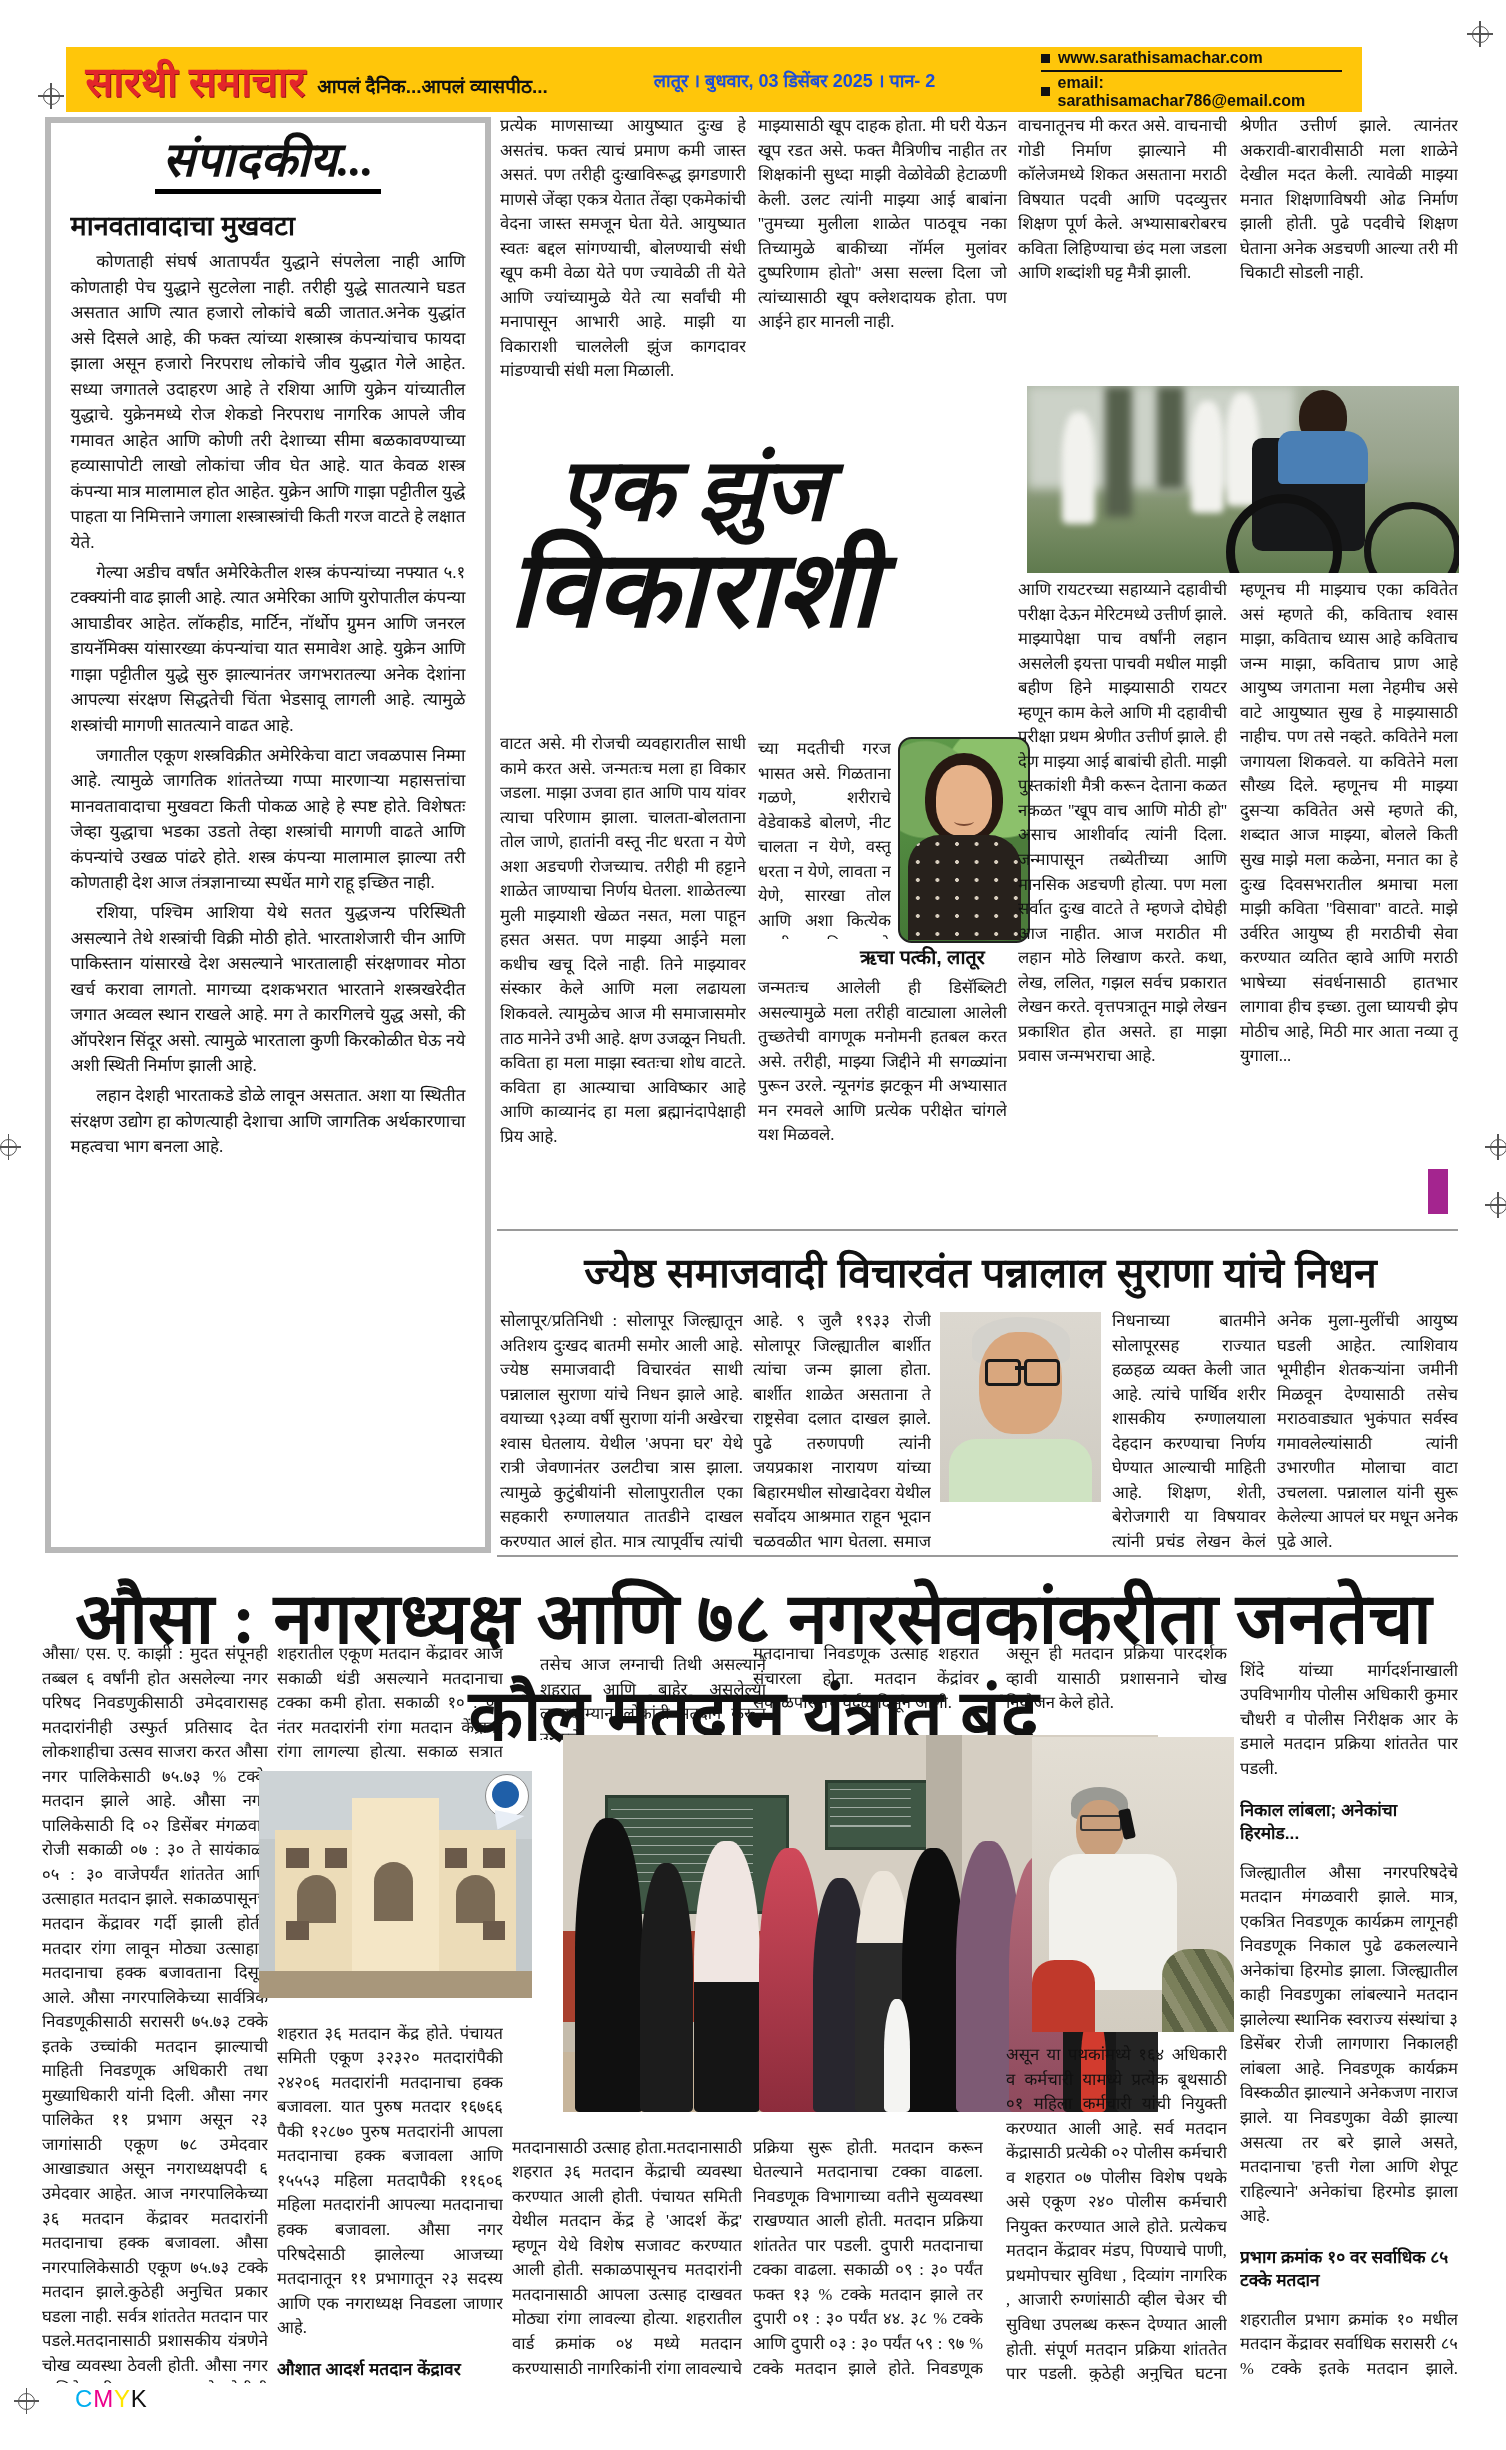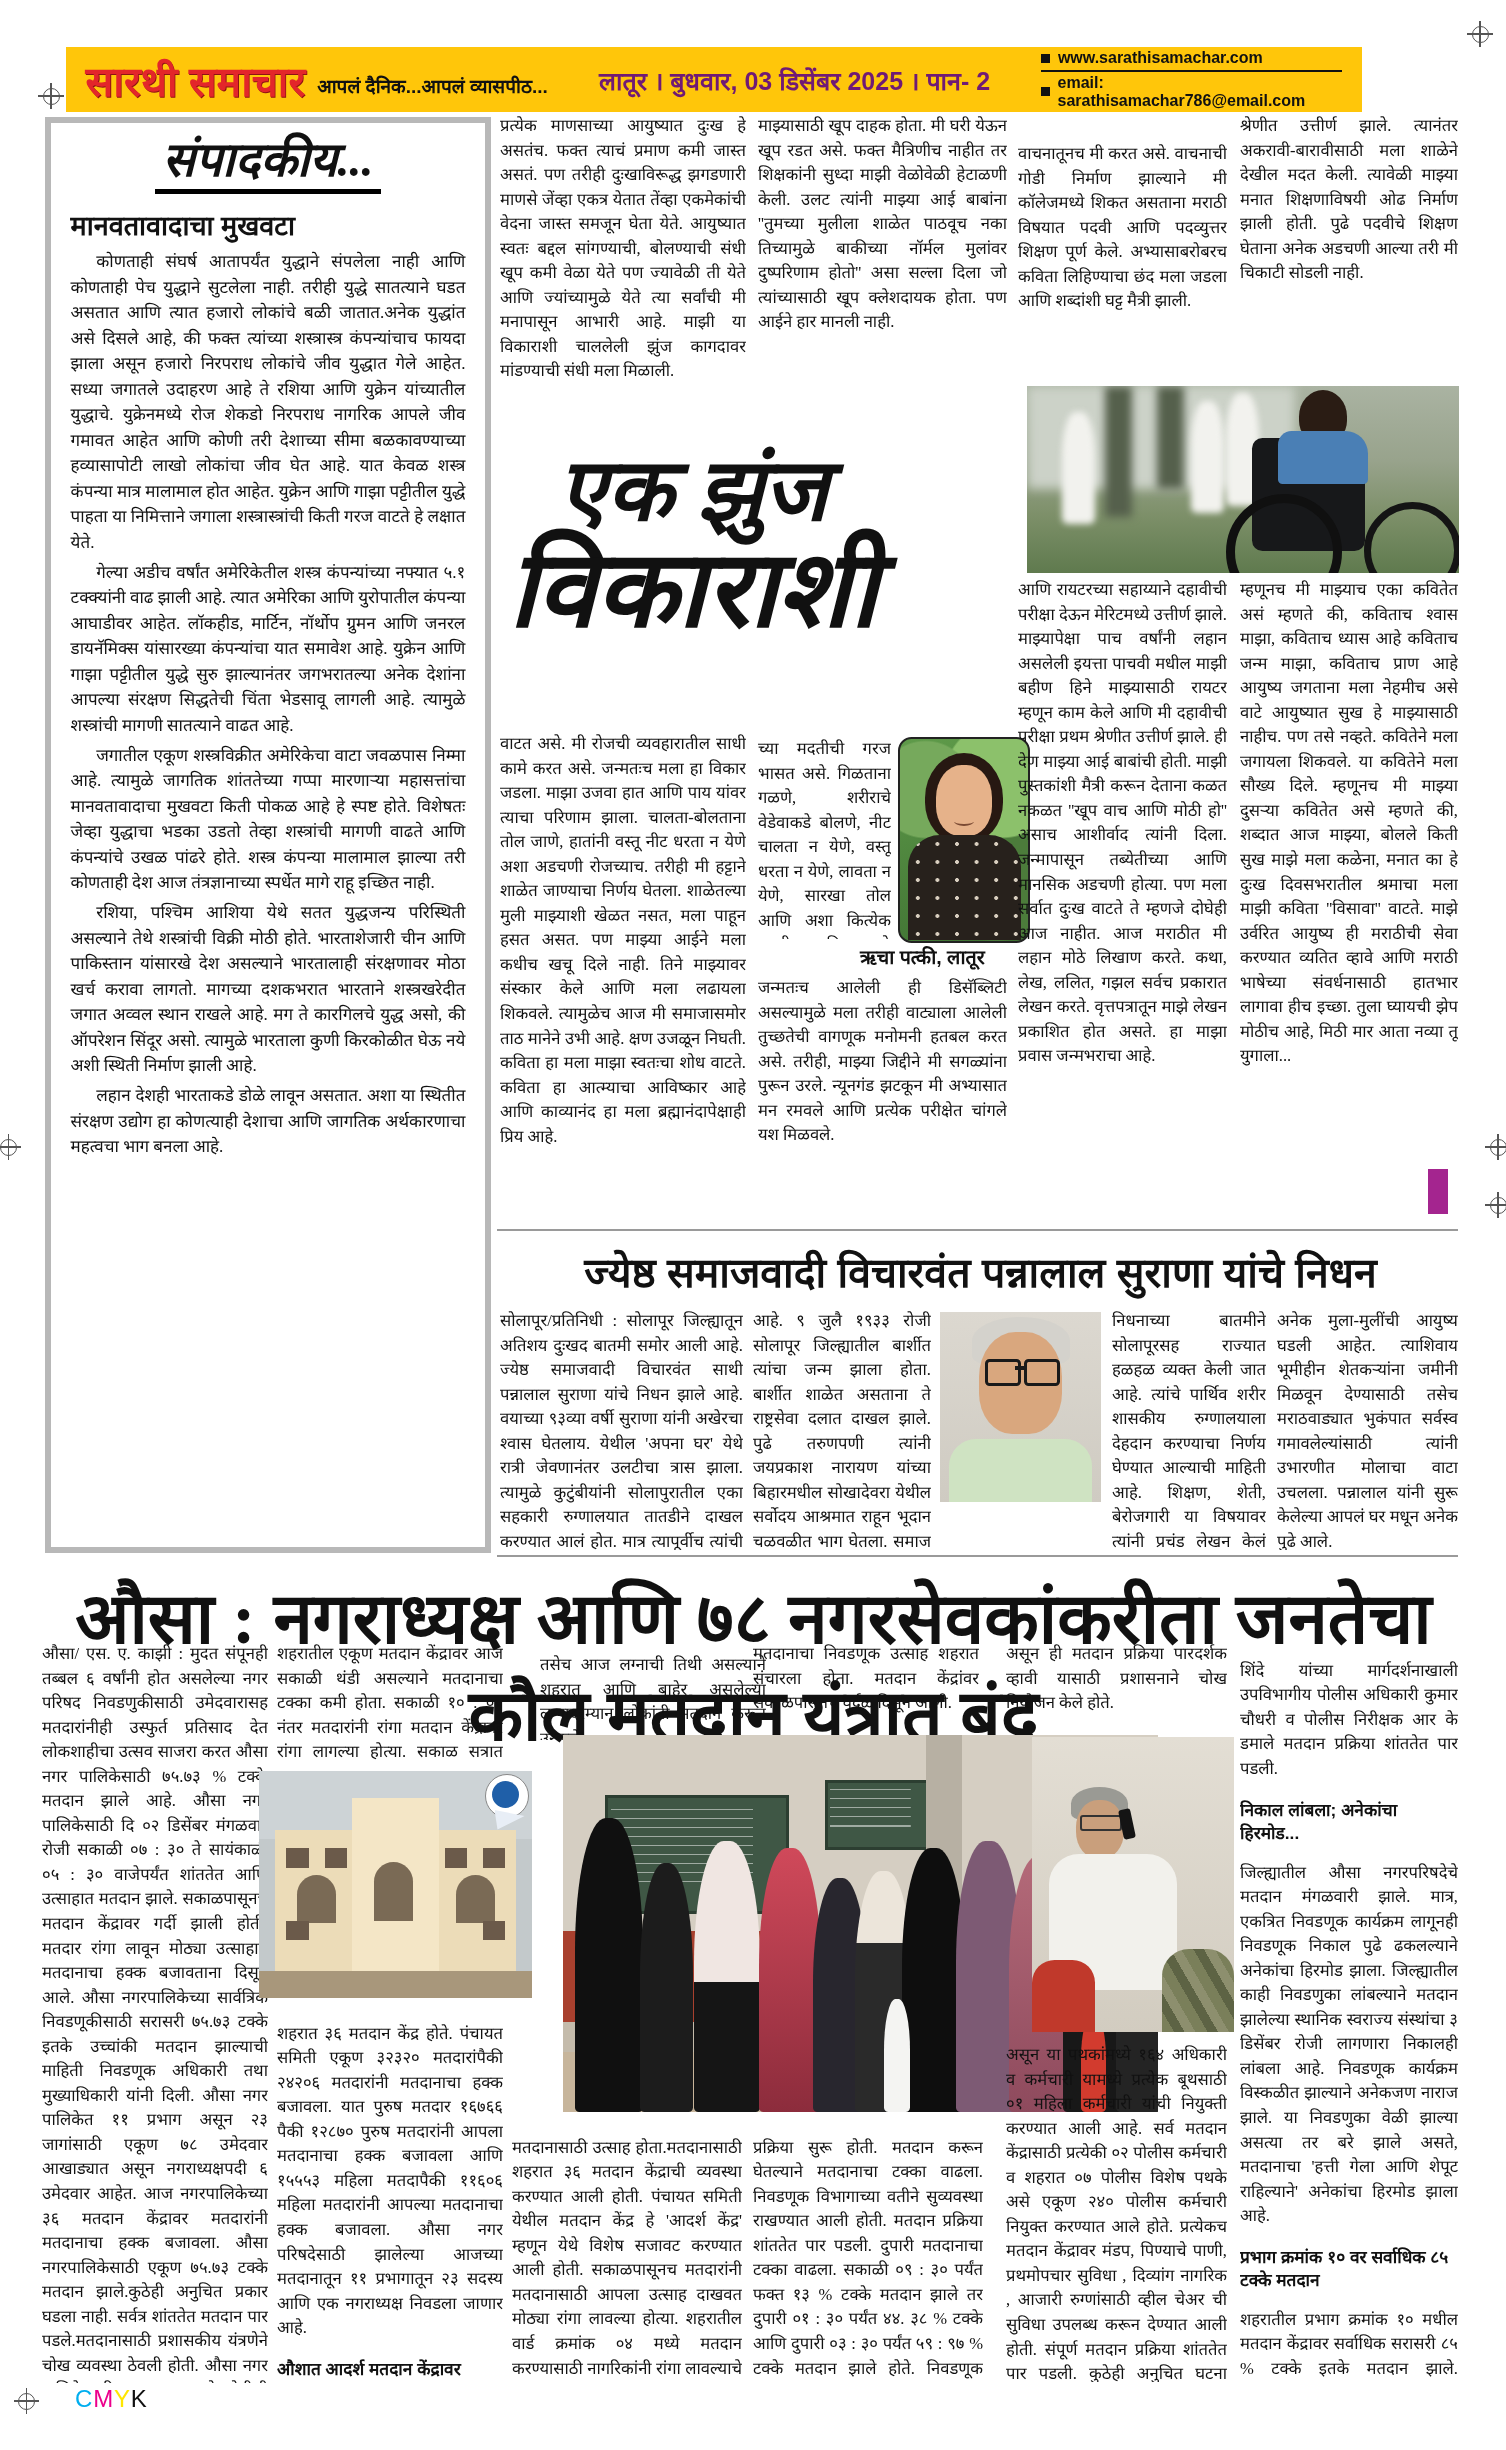--- a/index.html
+++ b/index.html
@@ -13,21 +13,21 @@
   .cmyk{position:absolute;font-family:"Liberation Sans",sans-serif;font-weight:normal;letter-spacing:0.8px;}
   .cmyk span:nth-child(1){color:#00aeef}.cmyk span:nth-child(2){color:#ec008c}
   .cmyk span:nth-child(3){color:#ffe600}.cmyk span:nth-child(4){color:#111}
   
   .masthead{position:absolute;left:66px;top:47px;width:1296px;height:65px;background:#ffc60a;
             display:flex;align-items:center;padding:0 19.6px;box-sizing:border-box;}
   .mast-title{font-family:"Liberation Sans",sans-serif;font-weight:bold;font-size:41px;color:#e3262a;
               text-shadow:0.8px 0.8px 0 #8d1313;white-space:nowrap;}
   .mast-tag{font-family:"Liberation Sans",sans-serif;font-weight:bold;font-size:19px;color:#111;
             margin-left:12px;padding-top:12px;white-space:nowrap;}
-  .mast-date{font-family:"Liberation Sans",sans-serif;font-weight:bold;font-size:25px;color:#701a75;
+  .mast-date{font-family:"Liberation Sans",sans-serif;font-weight:bold;font-size:18px;color:#1d4ed8;
              margin-left:auto;margin-right:auto;white-space:nowrap;}
   .mast-contact{font-family:"Liberation Sans",sans-serif;font-weight:bold;font-size:16px;color:#111;width:301px;}
   .mast-contact .row{display:flex;align-items:center;gap:7.5px;padding:2.3px 0;}
   .mast-contact .row:first-child{border-bottom:2.3px solid #111;}
   .sq{display:inline-block;width:9px;height:9px;background:#111;}
   
   .edbox{position:absolute;left:45px;top:117px;width:446px;height:1436px;border:6.8px solid #b8b8b8;
          background:#fff;box-sizing:border-box;padding:10.5px 19.6px;overflow:hidden;}
   .ed-title-wrap{text-align:center;}
   .ed-title{display:inline-block;font-style:italic;font-weight:bold;font-size:48px;
@@ -162,21 +162,21 @@
       <p>कोणताही संघर्ष आतापर्यंत युद्धाने संपलेला नाही आणि कोणताही पेच युद्धाने सुटलेला नाही. तरीही युद्धे सातत्याने घडत असतात आणि त्यात हजारो लोकांचे बळी जातात.अनेक युद्धांत असे दिसले आहे, की फक्त त्यांच्या शस्त्रास्त्र कंपन्यांचाच फायदा झाला असून हजारो निरपराध लोकांचे जीव युद्धात गेले आहेत. सध्या जगातले उदाहरण आहे ते रशिया आणि युक्रेन यांच्यातील युद्धाचे. युक्रेनमध्ये रोज शेकडो निरपराध नागरिक आपले जीव गमावत आहेत आणि कोणी तरी देशाच्या सीमा बळकावण्याच्या हव्यासापोटी लाखो लोकांचा जीव घेत आहे. यात केवळ शस्त्र कंपन्या मात्र मालामाल होत आहेत. युक्रेन आणि गाझा पट्टीतील युद्धे पाहता या निमित्ताने जगाला शस्त्रास्त्रांची किती गरज वाटते हे लक्षात येते.</p>
       <p>गेल्या अडीच वर्षांत अमेरिकेतील शस्त्र कंपन्यांच्या नफ्यात ५.१ टक्क्यांनी वाढ झाली आहे. त्यात अमेरिका आणि युरोपातील कंपन्या आघाडीवर आहेत. लॉकहीड, मार्टिन, नॉर्थोप ग्रुमन आणि जनरल डायनॅमिक्स यांसारख्या कंपन्यांचा यात समावेश आहे. युक्रेन आणि गाझा पट्टीतील युद्धे सुरु झाल्यानंतर जगभरातल्या अनेक देशांना आपल्या संरक्षण सिद्धतेची चिंता भेडसावू लागली आहे. त्यामुळे शस्त्रांची मागणी सातत्याने वाढत आहे.</p>
       <p>जगातील एकूण शस्त्रविक्रीत अमेरिकेचा वाटा जवळपास निम्मा आहे. त्यामुळे जागतिक शांततेच्या गप्पा मारणाऱ्या महासत्तांचा मानवतावादाचा मुखवटा किती पोकळ आहे हे स्पष्ट होते. विशेषतः जेव्हा युद्धाचा भडका उडतो तेव्हा शस्त्रांची मागणी वाढते आणि कंपन्यांचे उखळ पांढरे होते. शस्त्र कंपन्या मालामाल झाल्या तरी कोणताही देश आज तंत्रज्ञानाच्या स्पर्धेत मागे राहू इच्छित नाही.</p>
       <p>रशिया, पश्चिम आशिया येथे सतत युद्धजन्य परिस्थिती असल्याने तेथे शस्त्रांची विक्री मोठी होते. भारताशेजारी चीन आणि पाकिस्तान यांसारखे देश असल्याने भारतालाही संरक्षणावर मोठा खर्च करावा लागतो. मागच्या दशकभरात भारताने शस्त्रखरेदीत जगात अव्वल स्थान राखले आहे. मग ते कारगिलचे युद्ध असो, की ऑपरेशन सिंदूर असो. त्यामुळे भारताला कुणी किरकोळीत घेऊ नये अशी स्थिती निर्माण झाली आहे.</p>
       <p>लहान देशही भारताकडे डोळे लावून असतात. अशा या स्थितीत संरक्षण उद्योग हा कोणत्याही देशाचा आणि जागतिक अर्थकारणाचा महत्वचा भाग बनला आहे.</p>
     </div>
   </div>
 
   <div class="col" style="left:500px;top:114px;width:246px;height:328px;">प्रत्येक माणसाच्या आयुष्यात दुःख हे असतंच. फक्त त्याचं प्रमाण कमी जास्त असतं. पण तरीही दुःखाविरूद्ध झगडणारी माणसे जेंव्हा एकत्र येतात तेंव्हा एकमेकांची वेदना जास्त समजून घेता येते. आयुष्यात स्वतः बद्दल सांगण्याची, बोलण्याची संधी खूप कमी वेळा येते पण ज्यावेळी ती येते आणि ज्यांच्यामुळे येते त्या सर्वांची मी मनापासून आभारी आहे. माझी या विकाराशी चाललेली झुंज कागदावर मांडण्याची संधी मला मिळाली.</div>
   <div class="col" style="left:758px;top:114px;width:249px;height:328px;">माझ्यासाठी खूप दाहक होता. मी घरी येऊन खूप रडत असे. फक्त मैत्रिणीच नाहीत तर शिक्षकांनी सुध्दा माझी वेळोवेळी हेटाळणी केली. उलट त्यांनी माझ्या आई बाबांना ''तुमच्या मुलीला शाळेत पाठवूच नका तिच्यामुळे बाकीच्या नॉर्मल मुलांवर दुष्परिणाम होतो'' असा सल्ला दिला जो त्यांच्यासाठी खूप क्लेशदायक होता. पण आईने हार मानली नाही.</div>
-  <div class="col" style="left:1018px;top:114px;width:209px;height:264px;margin-top:28px;">वाचनातूनच मी करत असे. वाचनाची गोडी निर्माण झाल्याने मी कॉलेजमध्ये शिकत असताना मराठी विषयात पदवी आणि पदव्युत्तर शिक्षण पूर्ण केले. अभ्यासाबरोबरच कविता लिहिण्याचा छंद मला जडला आणि शब्दांशी घट्ट मैत्री झाली.</div>
+  <div class="col" style="left:1018px;top:114px;width:209px;height:264px;">वाचनातूनच मी करत असे. वाचनाची गोडी निर्माण झाल्याने मी कॉलेजमध्ये शिकत असताना मराठी विषयात पदवी आणि पदव्युत्तर शिक्षण पूर्ण केले. अभ्यासाबरोबरच कविता लिहिण्याचा छंद मला जडला आणि शब्दांशी घट्ट मैत्री झाली.</div>
   <div class="col" style="left:1240px;top:114px;width:218px;height:264px;">श्रेणीत उत्तीर्ण झाले. त्यानंतर अकरावी-बारावीसाठी मला शाळेने देखील मदत केली. त्यावेळी माझ्या मनात शिक्षणाविषयी ओढ निर्माण झाली होती. पुढे पदवीचे शिक्षण घेताना अनेक अडचणी आल्या तरी मी चिकाटी सोडली नाही.</div>
 
   <div class="photo wheelchair">
     <div class="ph-el wc-building"></div>
     <div class="ph-el wc-tree" style="left:18%;"></div>
     <div class="ph-el wc-tree" style="left:30%;height:55%;"></div>
     <div class="ph-el wc-fig" style="left:38%;"></div>
     <div class="ph-el wc-fig" style="left:46%;top:4%;"></div>
     <div class="ph-el wc-fig" style="left:8%;top:14%;"></div>
     <div class="ph-el wc-back"></div>

